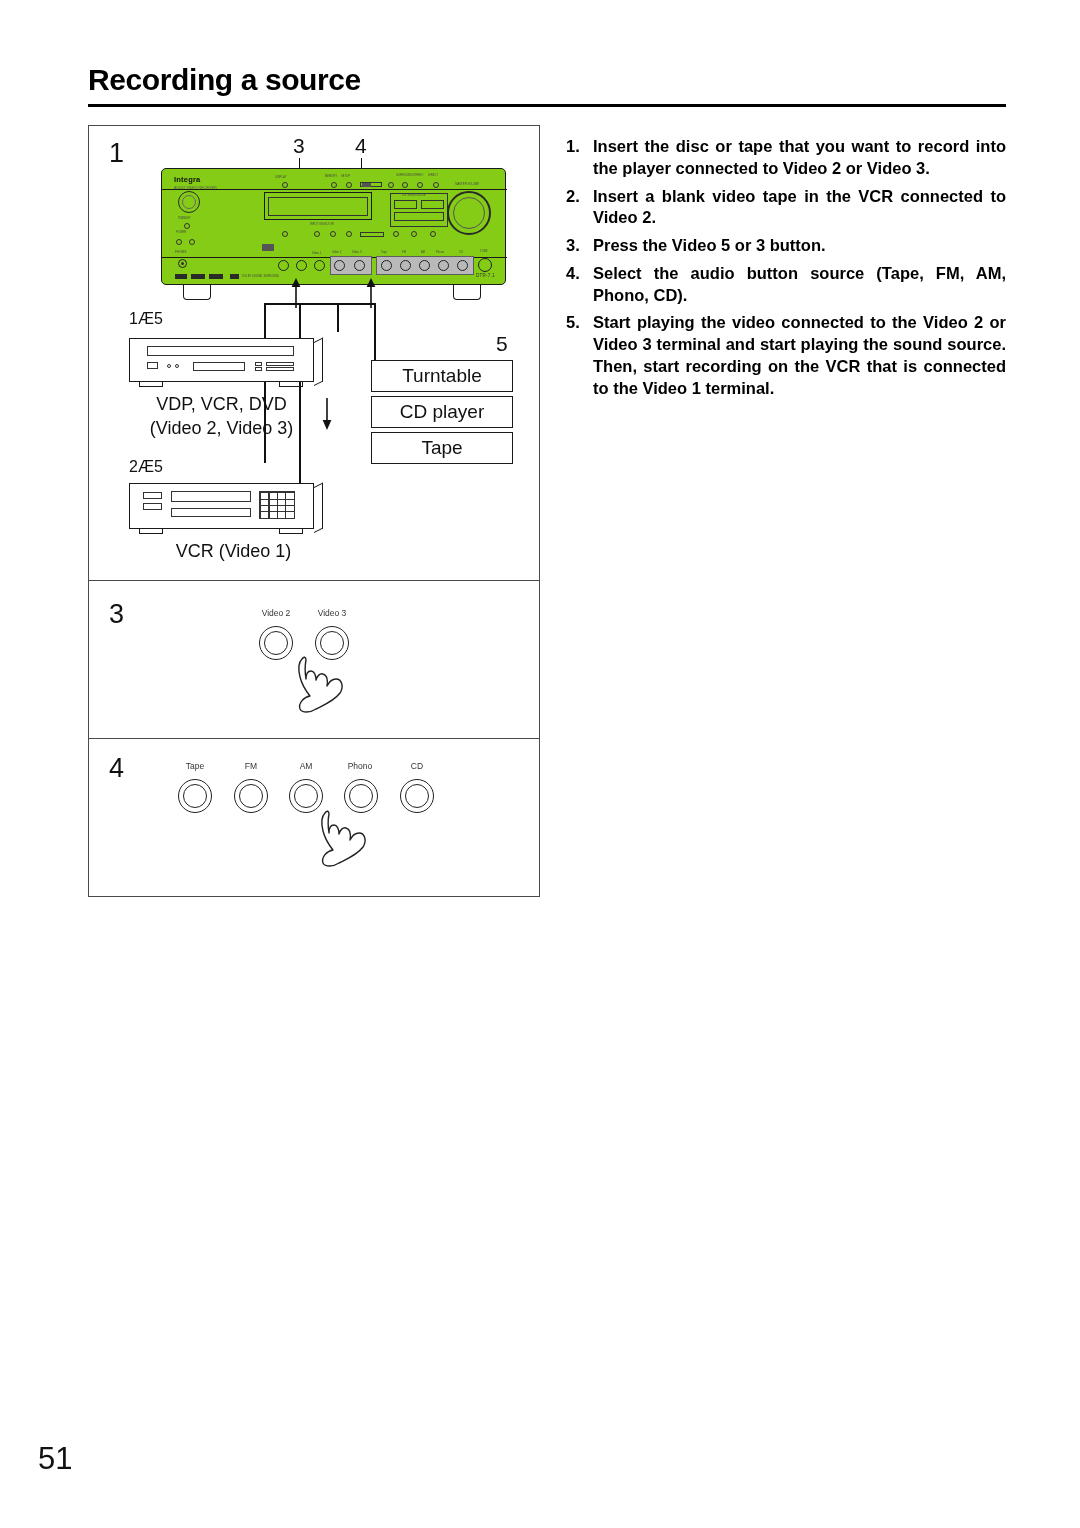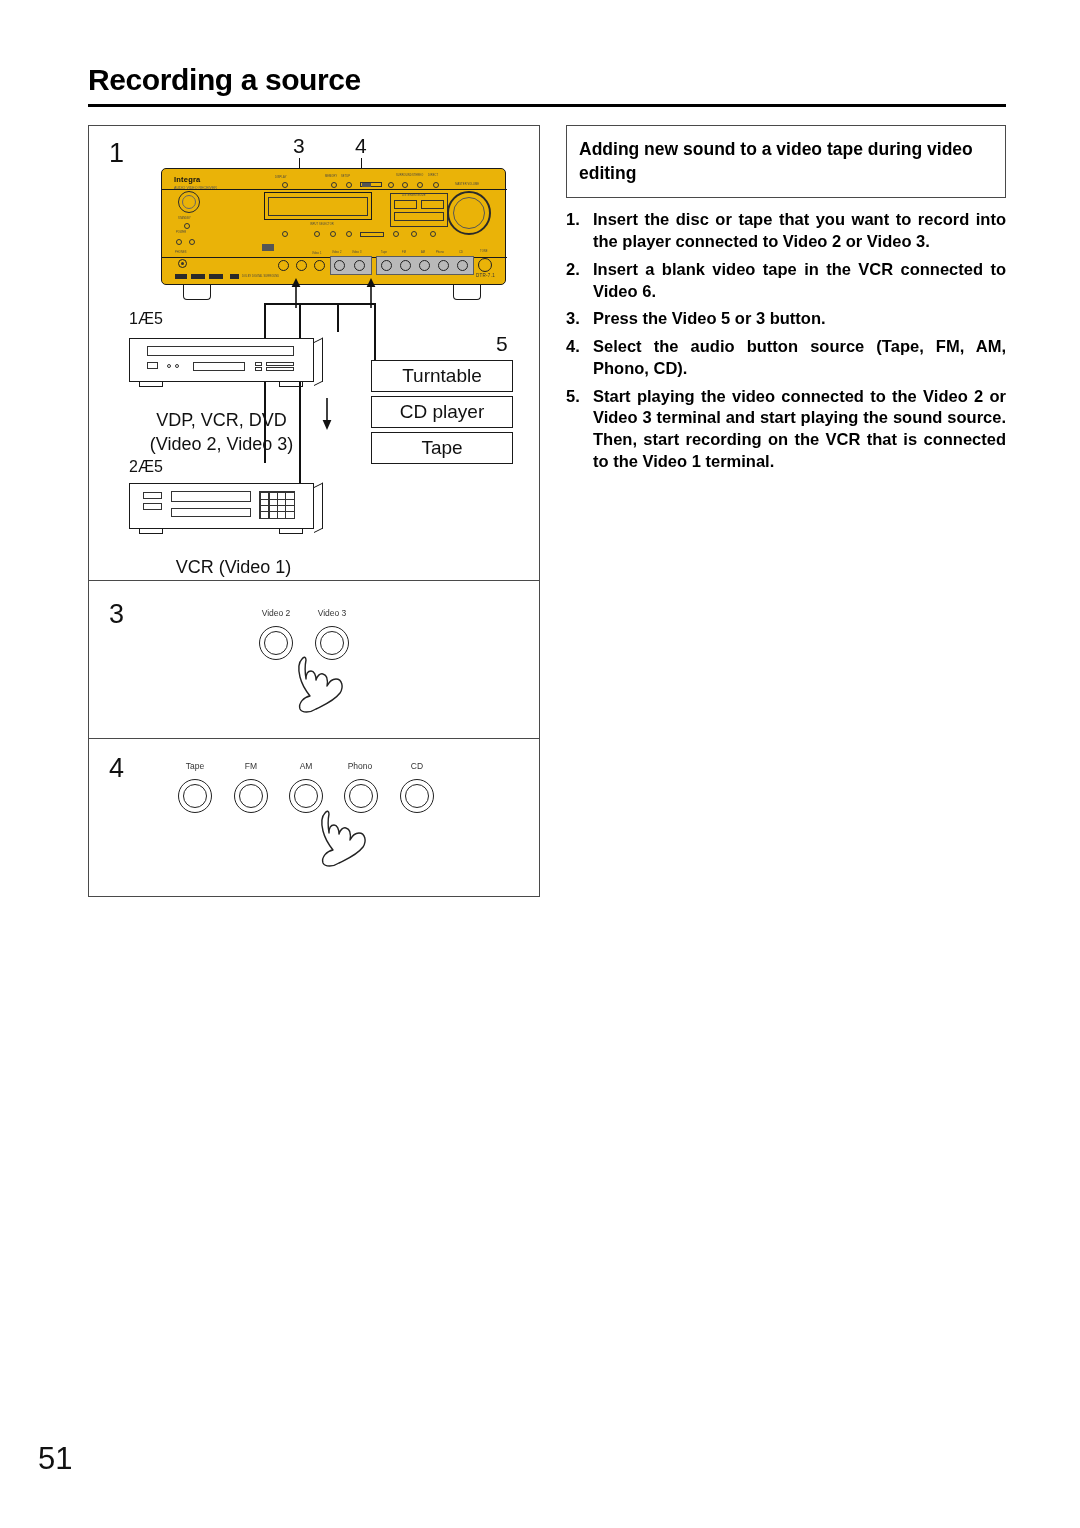--- a/index.html
+++ b/index.html
@@ -80,21 +80,21 @@
     top: 42px;
     width: 345px;
     height: 135px;
   }
   #receiver-body {
     position: absolute;
     left: 0; top: 0;
     width: 345px; height: 117px;
     border: 1.4px solid #1a1a1a;
     border-radius: 5px;
-    background: #eab308;
+    background: #84cc16;
     box-sizing: border-box;
     padding-left: 13px;
   }
   .rcv-brand {
     position: absolute;
     left: 12px; top: 6px;
     font-size: 7.5px;
     font-weight: bold;
     letter-spacing: 0.2px;
     color: #111;
@@ -277,21 +277,20 @@
     border: 1.2px solid #1a1a1a;
     border-top: none;
     box-sizing: border-box;
   }
   .dev-label {
     position: absolute;
     font-size: 18px;
     color: #111;
     white-space: nowrap;
     text-align: center;
-    margin-top: 16px;
   }
   .arrow-label {
     position: absolute;
     font-size: 16px;
     color: #111;
     white-space: nowrap;
   }
 
   
   .src-box {
@@ -634,28 +633,25 @@
                C32 52, 42 48, 48 40 C52 34, 50 26, 44 26
                C40 26, 37 29, 35 33 C36 27, 35 22, 31 21
                C28 20, 25 23, 24 27 C24 22, 22 18, 19 18
                C16 18, 14 21, 14 26 C13 20, 13 12, 14 7
                C14 4, 12 3, 10 6 Z" fill="none" stroke="#222" stroke-width="1.4" stroke-linejoin="round"></path>
     </svg>
   </div>
 </div>
 
 <div id="right-column">
-  <div id="callout-box">
-    <div id="callout-heading">Adding new sound to a video tape during video editing</div>
-  </div>
 
 
   <ol id="steps">
     <li>Insert the disc or tape that you want to record into the player connected to Video 2 or Video 3.</li>
-    <li>Insert a blank video tape in the VCR connected to Video 6.</li>
+    <li>Insert a blank video tape in the VCR connected to Video 2.</li>
     <li>Press the Video 5 or 3 button.</li>
     <li>Select the audio button source (Tape, FM, AM, Phono, CD).</li>
     <li>Start playing the video connected to the Video 2 or Video 3 terminal and start playing the sound source. Then, start recording on the VCR that is connected to the Video 1 terminal.</li>
   </ol>
 
 </div>
 
 <div id="page-number">51</div>
 
 </body></html>

